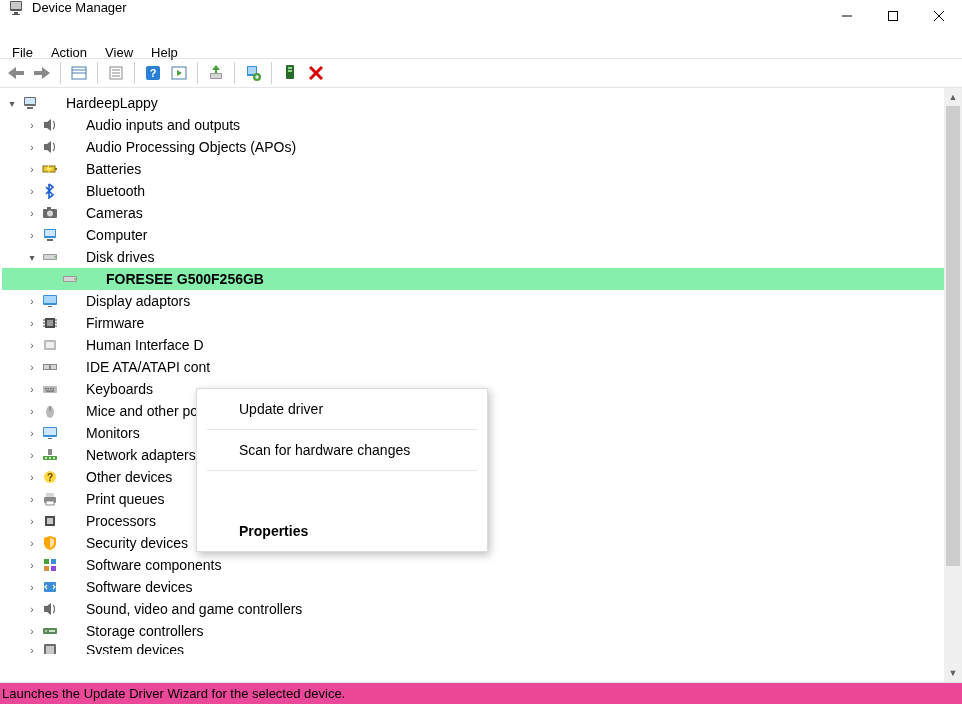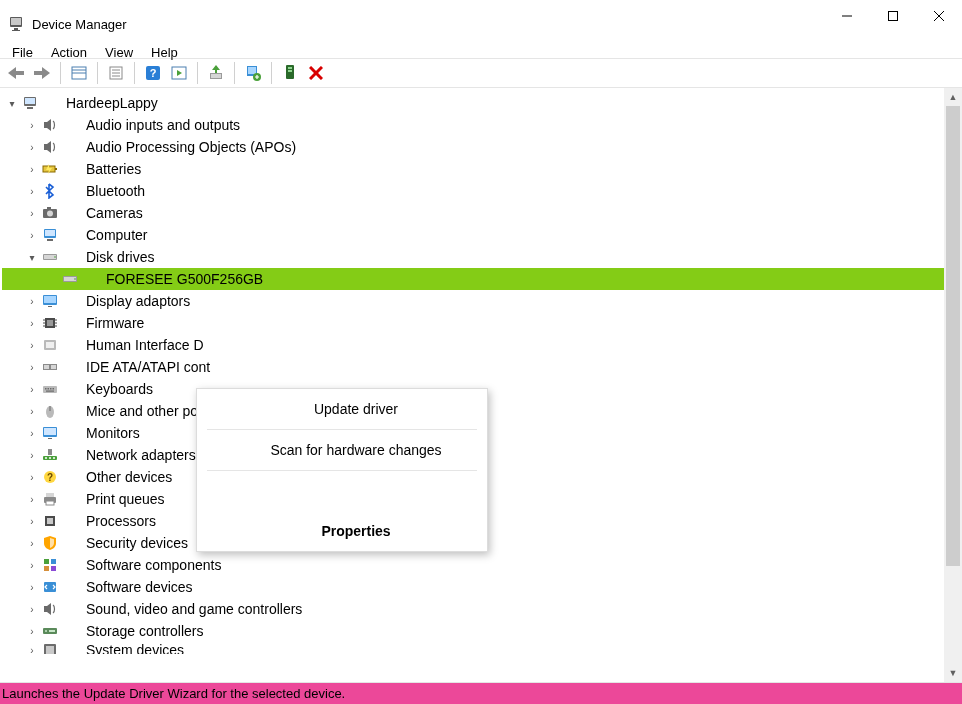--- a/index.html
+++ b/index.html
@@ -1,46 +1,46 @@
 <!DOCTYPE html>
 <html><head>
   <meta charset="utf-8">
   <style>
     * { box-sizing: border-box; margin: 0; padding: 0; font-family: "Segoe UI", Tahoma, sans-serif; }
     body { width: 962px; height: 704px; background: #fff; overflow: hidden; position: relative; font-size: 13px; color: #000; }
-    .titlebar { display: flex; align-items: flex-end; height: 32px; padding: 0 0 0 8px; }
+    .titlebar { display: flex; align-items: flex-start; height: 32px; padding: 0 0 0 8px; }
     .titlebar .app-icon { width: 16px; height: 16px; margin-right: 8px; }
     .titlebar .app-title { flex: 0 0 auto; font-size: 13px; }
     .titlebar .spacer { flex: 1; }
     .win-controls { display: flex; }
     .win-btn { width: 46px; height: 32px; display: flex; align-items: center; justify-content: center; }
     .win-btn svg { width: 10px; height: 10px; }
     .menubar { display: flex; gap: 2px; padding: 2px 4px; height: 26px; align-items: center; border-bottom: 0 solid #e5e5e5; }
     .menu-item { padding: 2px 8px; cursor: default; margin-top: 14px; }
     .toolbar { display: flex; align-items: center; height: 30px; padding: 2px 4px; border-top: 1px solid #e5e5e5; border-bottom: 1px solid #e5e5e5; gap: 2px; }
     .tool-sep { width: 1px; height: 22px; background: #d0d0d0; margin: 0 4px; }
     .tool-btn { width: 24px; height: 24px; display: flex; align-items: center; justify-content: center; }
     .content-area { position: relative; height: calc(100% - 32px - 26px - 30px - 22px); display: flex; }
     .tree { flex: 1; padding: 4px 0 0 2px; overflow: hidden; }
     .tree-row { display: flex; align-items: center; height: 22px; white-space: nowrap; }
     .expander { width: 16px; height: 16px; display: flex; align-items: center; justify-content: center; color: #5a5a5a; font-size: 10px; }
     .node-icon { width: 16px; height: 16px; margin: 0 4px 0 2px; display: flex; align-items: center; justify-content: center; flex-shrink: 0; }
     .node-label { font-size: 14px; margin-left: 24px; }
     .level0 { padding-left: 2px; }
     .level1 { padding-left: 22px; }
     .level2 { padding-left: 42px; }
-    .selected { background: #84cc16; }
+    .selected { background: #86efac; font-weight: bold; }
     .selected .node-label { }
     .cutoff-bottom { color: #000; }
     .scrollbar { width: 18px; background: #f0f0f0; display: flex; flex-direction: column; align-items: center; padding: 2px 0; }
     .scroll-arrow { width: 14px; height: 14px; display: flex; align-items: center; justify-content: center; color: #606060; font-size: 9px; }
     .scroll-thumb { width: 14px; background: #cdcdcd; flex: 0 0 auto; margin-top: 2px; }
     .statusbar { height: 22px; border-top: 1px solid #e5e5e5; display: flex; align-items: center; padding: 0 2px; font-size: 13px; background: #ec4899; }
     .context-menu { position: absolute; top: 300px; left: 196px; width: 292px; background: #fff; box-shadow: 2px 3px 8px rgba(0,0,0,0.25); border: 1px solid #dcdcdc; z-index: 10; padding: 4px 0; }
-    .cm-item { padding: 8px 14px 8px 42px; font-size: 14px; cursor: default; position: relative; text-align: center; }
+    .cm-item { padding: 8px 14px 8px 42px; font-size: 14px; cursor: default; position: relative; }
     .cm-sep { height: 1px; background: #e5e5e5; margin: 4px 10px; }
     .cm-item.bold { font-weight: 700; margin-top: 44px; }
     .highlight-box { position: absolute; border: 3px solid #d80000; pointer-events: none; }
     .muted { color: #9a9a9a; }
   </style>
 </head>
 <body>
 
 <div class="titlebar">
   <span class="app-icon">

